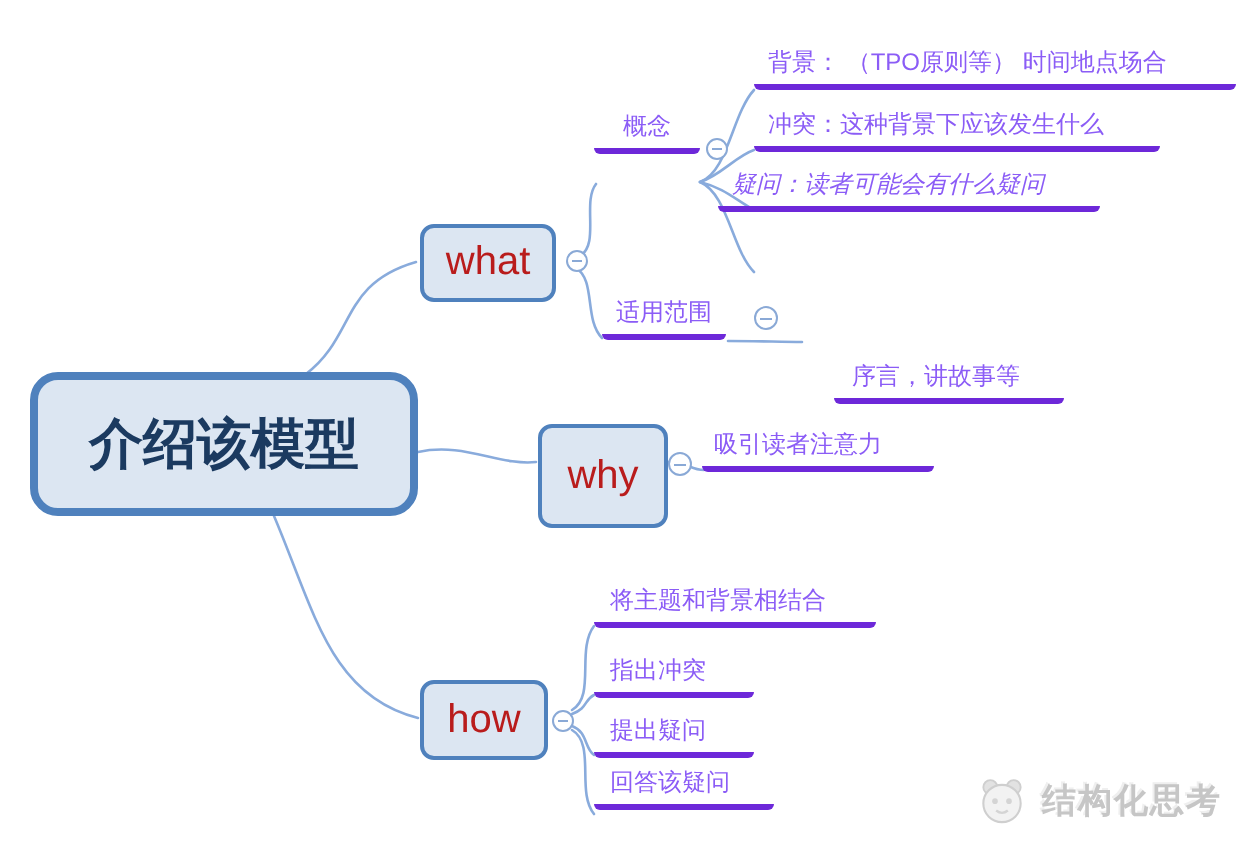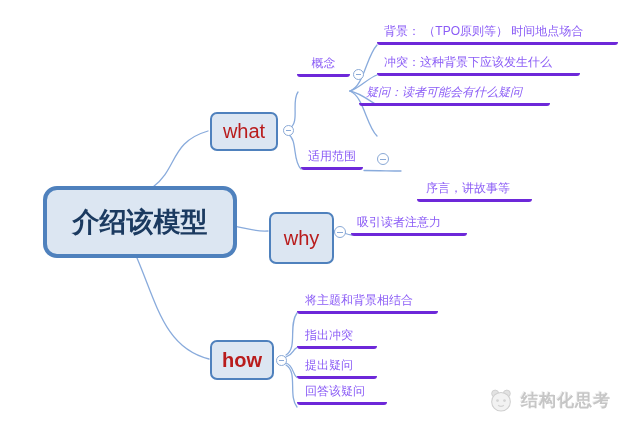--- a/index.html
+++ b/index.html
@@ -70,25 +70,25 @@
 
       <path d="M 334,231 C 344,231 345,235 352,235"></path>
 
       <path d="M 286,355 C 298,348 288,325 297,313"></path>
       <path d="M 286,357 C 294,354 292,350 297,347.5"></path>
       <path d="M 286,363 C 294,366 292,374 297,377.5"></path>
       <path d="M 286,365 C 298,372 288,396 297,407"></path>
     </g>
   </svg>
 
-  <div class="node root" style="left:15px; top:186px; width:194px; height:72px;margin-left:28px;">介绍该模型</div>
+  <div class="node root" style="left:15px; top:186px; width:194px; height:72px;">介绍该模型</div>
 
   <div class="node" style="left:210px; top:112px; width:68px; height:39px;">what</div>
   <div class="node" style="left:269px; top:212px; width:65px; height:52px;">why</div>
-  <div class="node" style="left:210px; top:340px; width:64px; height:40px;font-weight:bold;">how</div>
+  <div class="node" style="left:210px; top:340px; width:64px; height:40px;">how</div>
 
   <div class="collapse" style="left:283px; top:125px;"></div>
   <div class="collapse" style="left:353px; top:69px;"></div>
   <div class="collapse big" style="left:377px; top:153px;"></div>
   <div class="collapse big" style="left:334px; top:226px;"></div>
   <div class="collapse" style="left:276px; top:355px;"></div>
 
   <div class="leaf center" style="left:297px; top:52px; width:53px;">概念</div>
   <div class="leaf center" style="left:301px; top:145px; width:62px;">适用范围</div>
 

